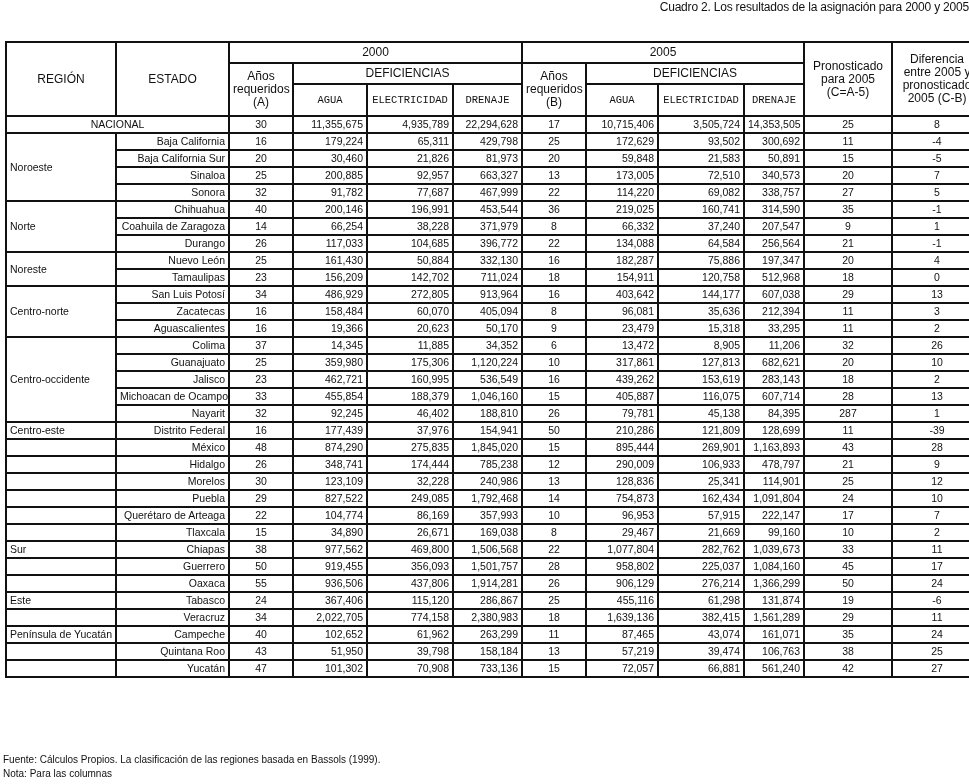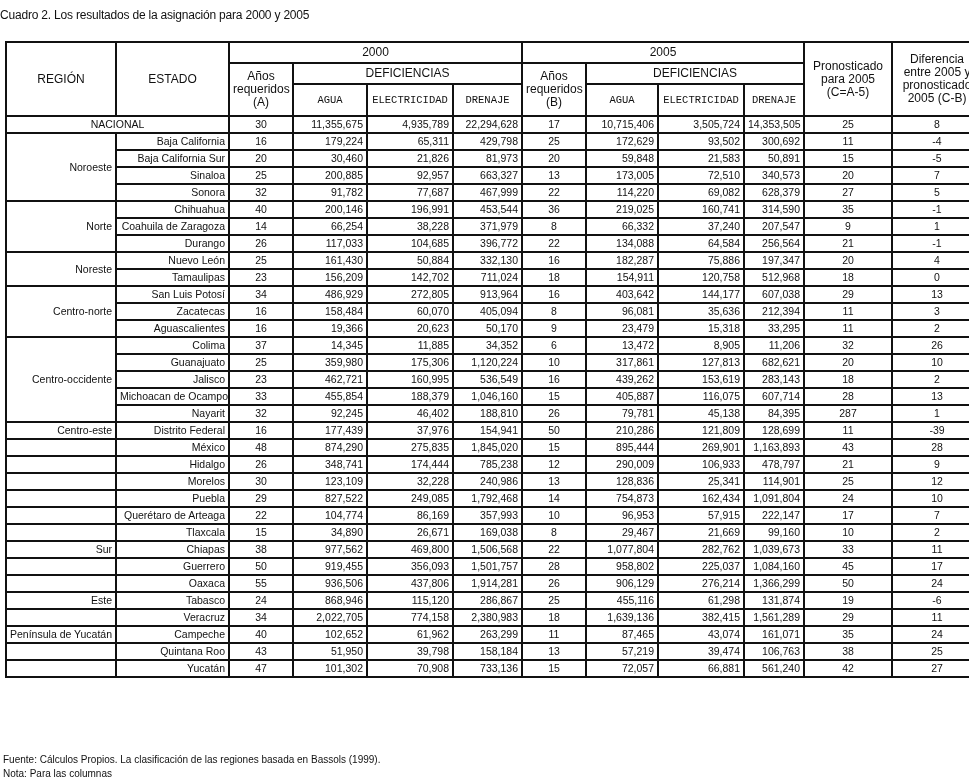--- a/index.html
+++ b/index.html
@@ -1,32 +1,32 @@
 <!DOCTYPE html>
 <html><head>
 <meta charset="utf-8">
 <style>
   html, body { margin: 0; padding: 0; background: #ffffff; }
   body { width: 969px; height: 784px; position: relative; overflow: hidden;
          font-family: "Liberation Sans", sans-serif; color: #111; }
-  .title { position: absolute; top: 8px; left: 0; width: 969px; text-align: left;
+  .title { position: absolute; top: 0; left: 0; width: 969px; text-align: right;
            font-size: 12px; letter-spacing: -0.2px; }
   table.main { position: absolute; top: 41px; left: 5px; width: 956px;
                border-collapse: collapse; table-layout: fixed; font-size: 10.5px; }
   table.main td, table.main th { border: 2px solid #111; padding: 0 3px; height: 15px;
                line-height: 15px; white-space: nowrap; overflow: hidden; font-weight: normal; }
   table.main th { text-align: center; line-height: 13px; }
   th.big { font-size: 12px; }
   td.c { text-align: center; }
   td.r { text-align: right; padding-right: 5px; }
   td.l { text-align: right; padding-left: 3px; }
   tr.hdr1 th { height: 19px; border-radius: 10px; }
   tr.hdr2 th { height: 19px; }
   tr.hdr3 th { height: 30px; font-family: Liberation Mono, monospace; }
-  td.region { text-align: right; }
+  td.region { text-align: left; }
   .foot { position: absolute; left: 3px; font-size: 10px; }
 </style>
 </head>
 <body>
 
 <div class="title">Cuadro 2. Los resultados de la asignación para 2000 y 2005</div>
 
 <table class="main">
   <colgroup>
     <col style="width:110px">
@@ -122,21 +122,21 @@
       </tr>
       <tr>
         <td class="l">Sonora</td>
         <td class="c">32</td>
         <td class="r">91,782</td>
         <td class="r">77,687</td>
         <td class="r">467,999</td>
         <td class="c">22</td>
         <td class="r">114,220</td>
         <td class="r">69,082</td>
-        <td class="r">628,379</td>
+        <td class="r">338,757</td>
         <td class="c">27</td>
         <td class="c">5</td>
       </tr>
       <tr>
         <td class="region" rowspan="3">Norte</td>
         <td class="l">Chihuahua</td>
         <td class="c">40</td>
         <td class="r">200,146</td>
         <td class="r">196,991</td>
         <td class="r">453,544</td>
@@ -443,21 +443,21 @@
         <td class="r">906,129</td>
         <td class="r">276,214</td>
         <td class="r">1,366,299</td>
         <td class="c">50</td>
         <td class="c">24</td>
       </tr>
       <tr>
         <td class="region">Este</td>
         <td class="l">Tabasco</td>
         <td class="c">24</td>
-        <td class="r">868,946</td>
+        <td class="r">367,406</td>
         <td class="r">115,120</td>
         <td class="r">286,867</td>
         <td class="c">25</td>
         <td class="r">455,116</td>
         <td class="r">61,298</td>
         <td class="r">131,874</td>
         <td class="c">19</td>
         <td class="c">-6</td>
       </tr>
       <tr>

